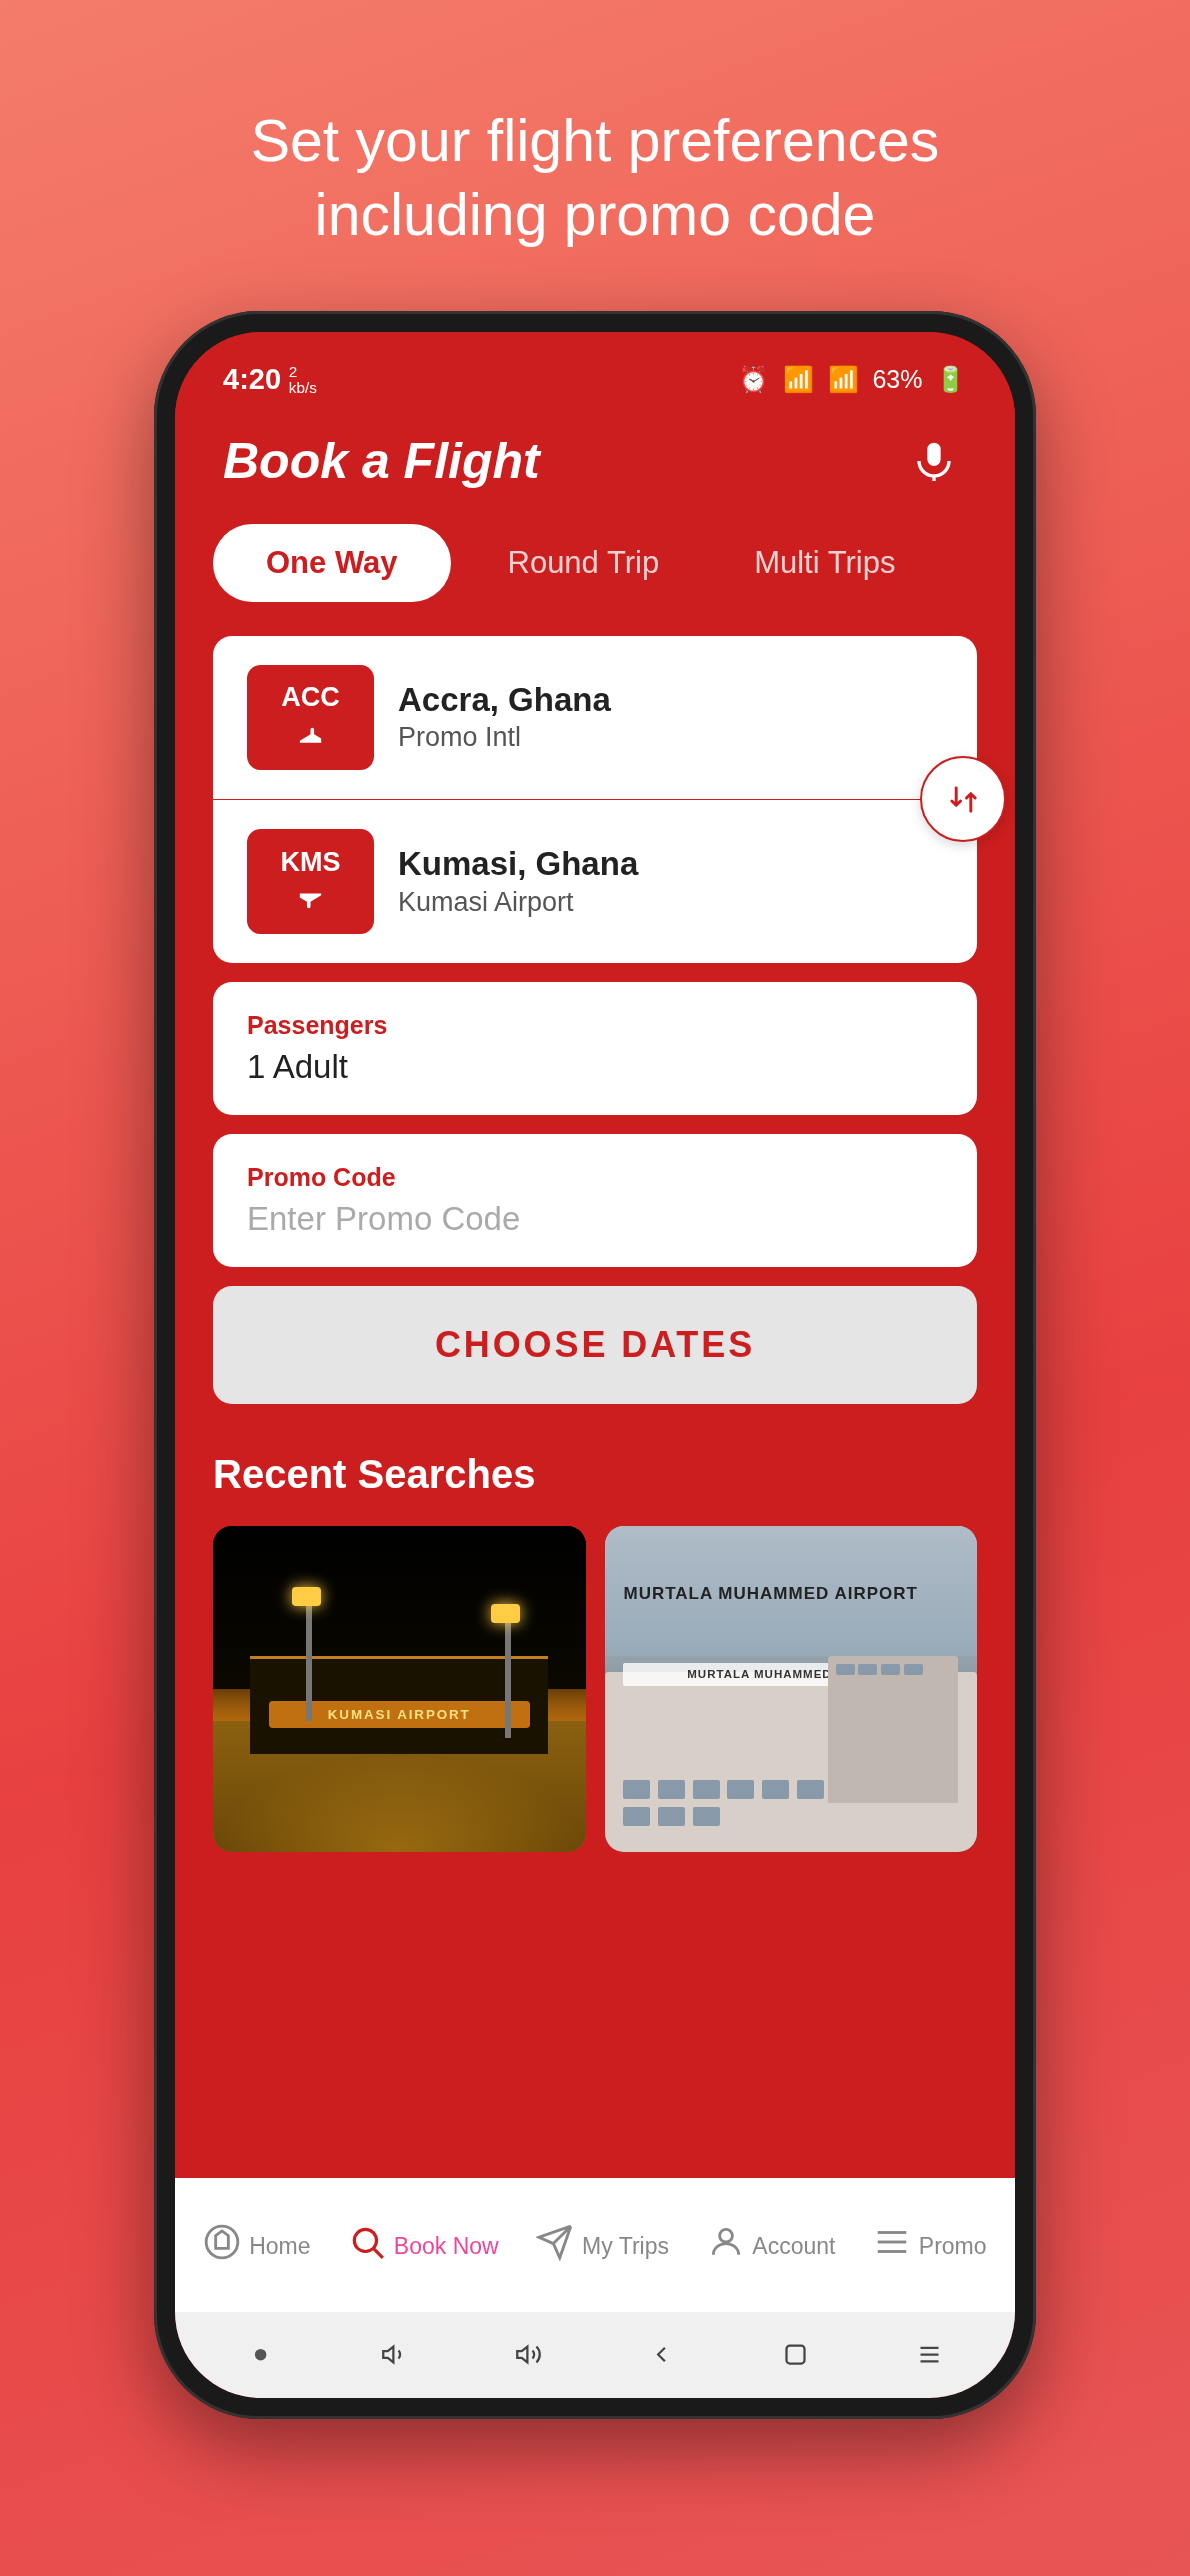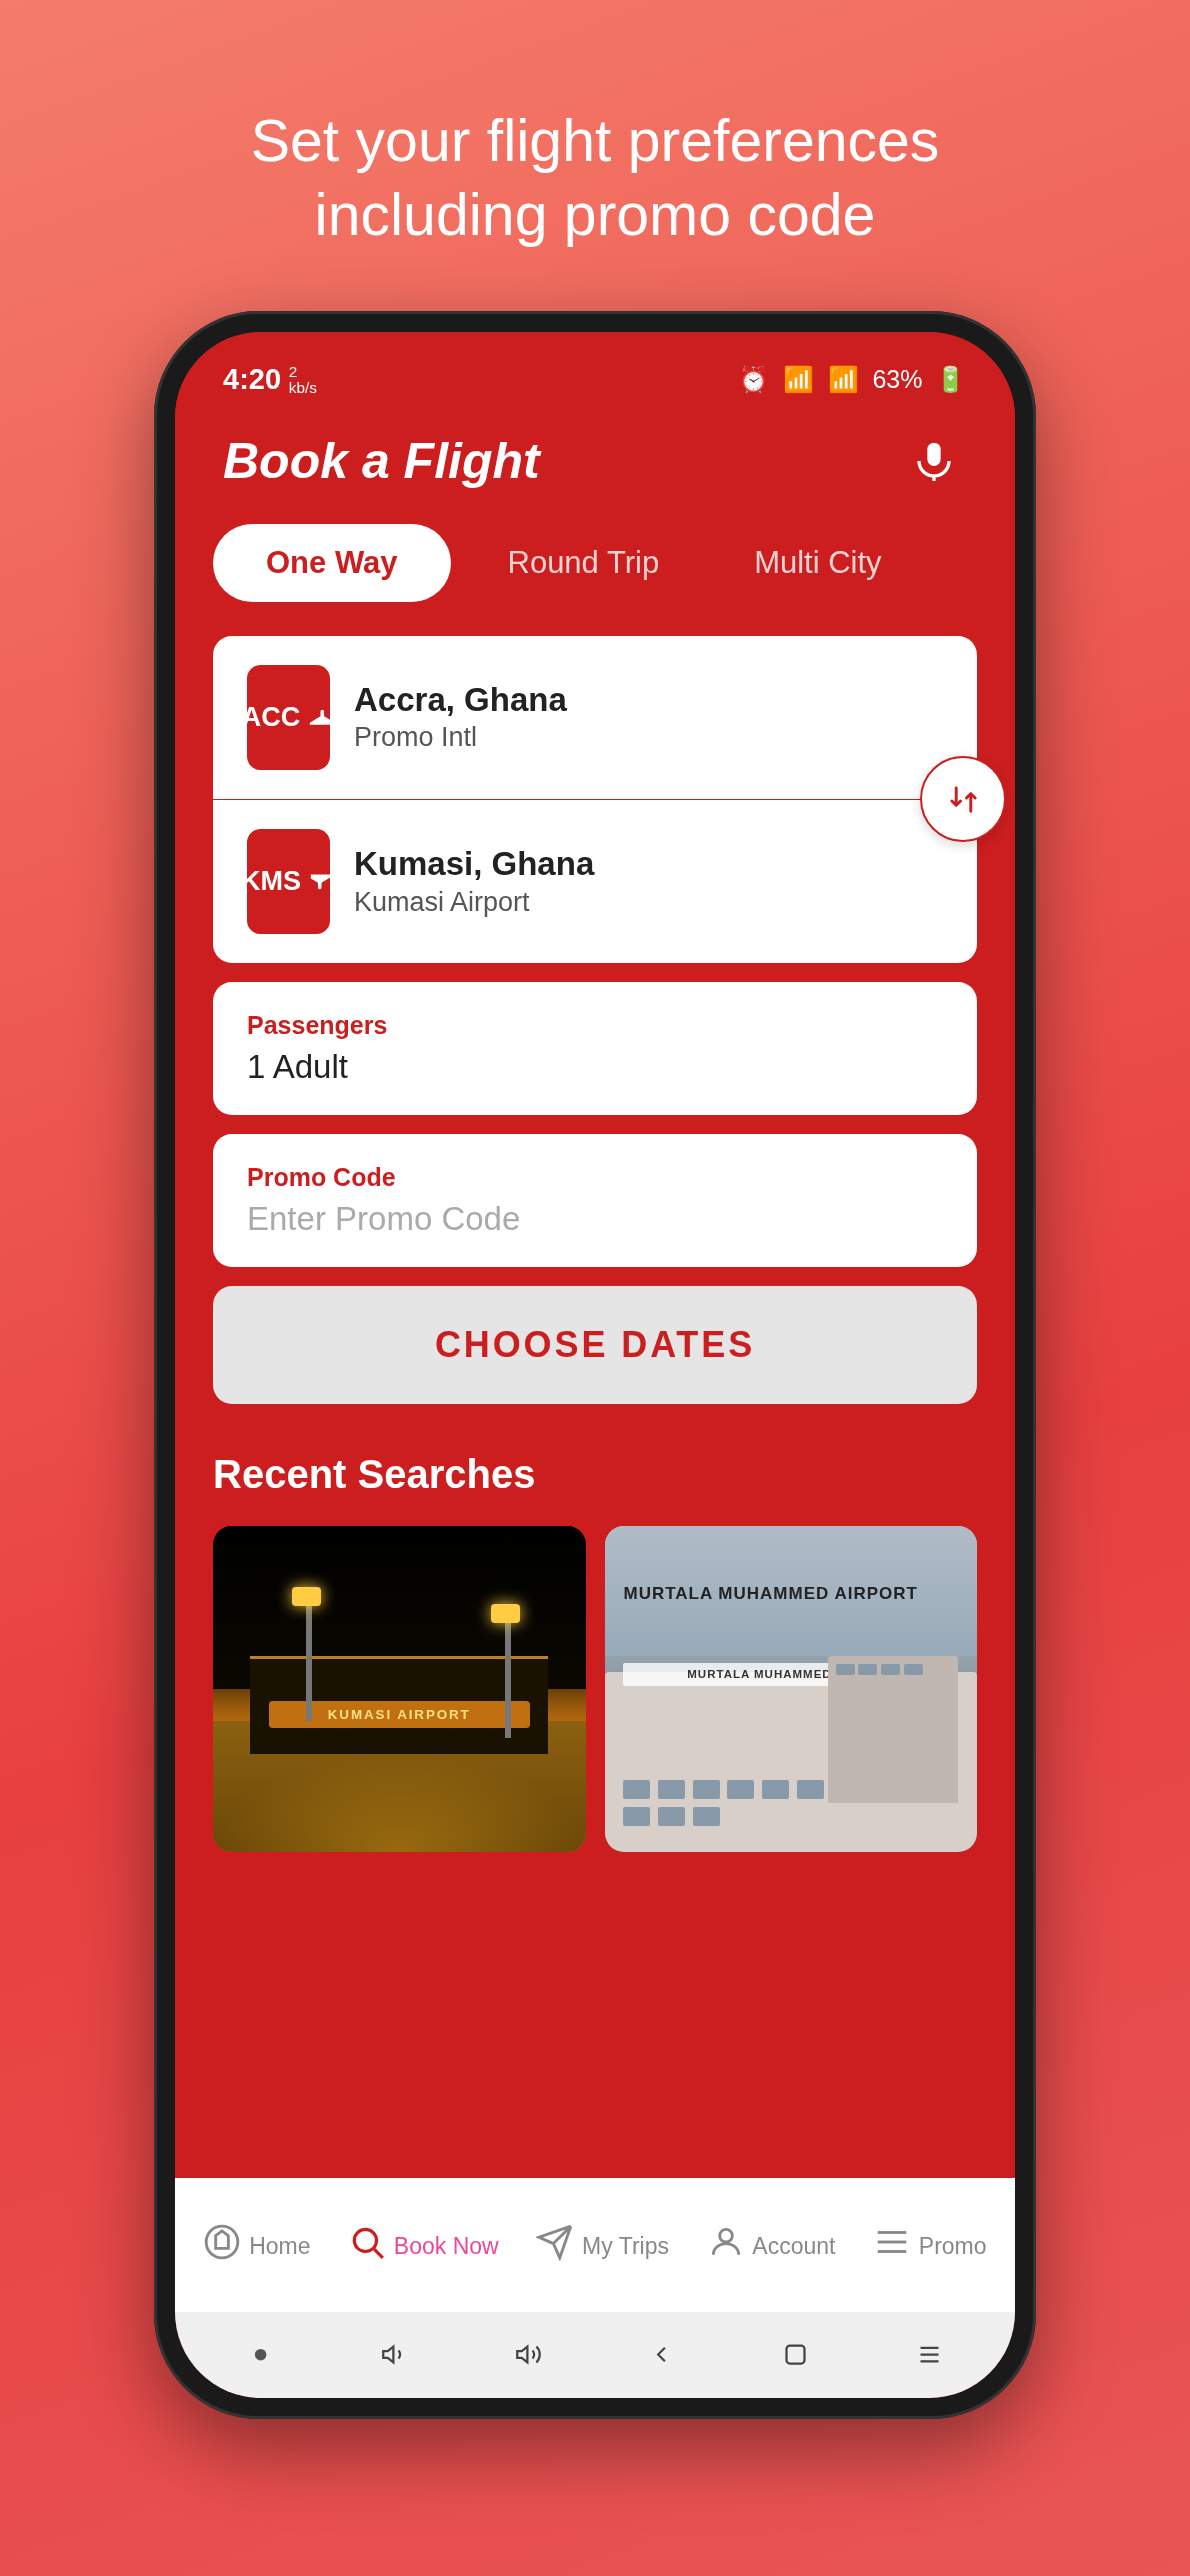--- a/index.html
+++ b/index.html
@@ -142,23 +142,24 @@
 
     .airport-row {
       display: flex;
       align-items: center;
       gap: 24px;
     }
 
     .airport-code-box {
       background: #cc1e1e;
       border-radius: 13.4px;
-      width: 83px;
+      width: 127px;
       height: 105px;
       display: flex;
+      flex-direction: column;
       align-items: center;
       justify-content: center;
       flex-shrink: 0;
       gap: 5.8px;
     }
 
     .airport-code-text {
       color: white;
       font-size: 27px;
       font-weight: 700;
@@ -454,21 +455,21 @@
         </svg>
       </div>
     </div>
 
     <div class="main-content">
 
       
       <div class="trip-type-container">
         <button class="trip-btn-active">One Way</button>
         <button class="trip-btn-inactive">Round Trip</button>
-        <button class="trip-btn-inactive">Multi City</button>
+        <button class="trip-btn-inactive">Multi Trips</button>
       </div>
 
       
       <div class="airports-container">
 
         <div class="form-card" style="border-radius: 19px 19px 0 0; margin-bottom: 1.9px;">
           <div class="airport-row">
             <div class="airport-code-box">
               <span class="airport-code-text">ACC</span>
               <span class="airport-plane-icon">

